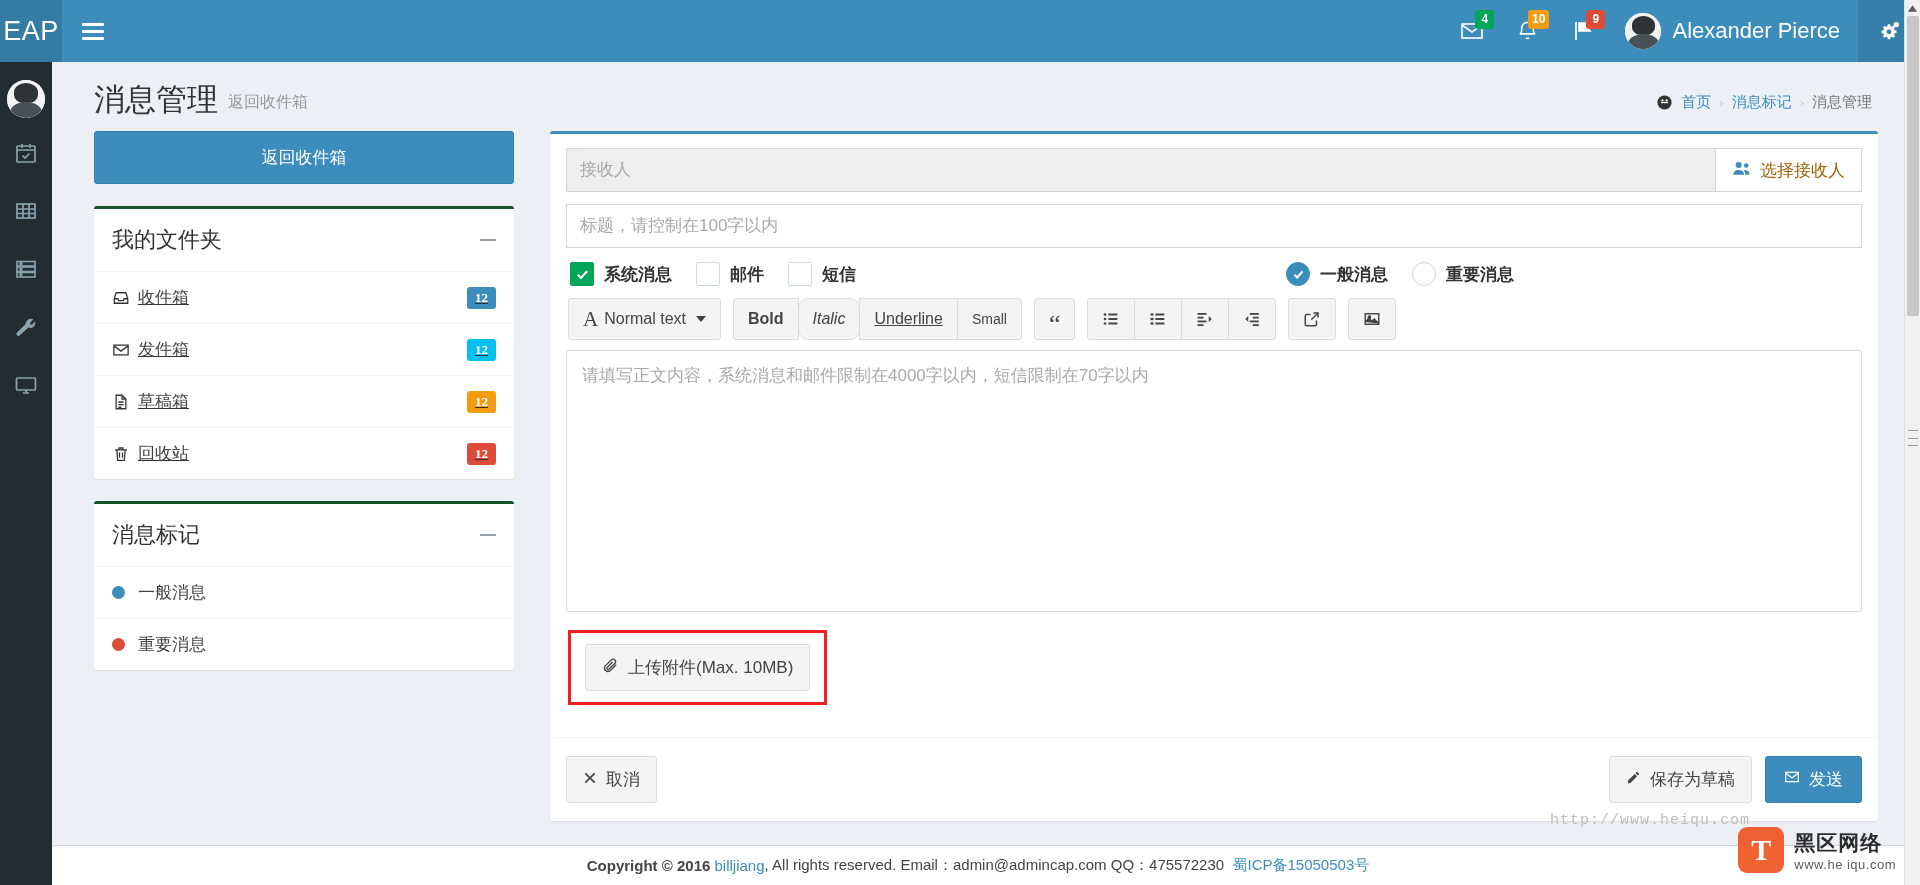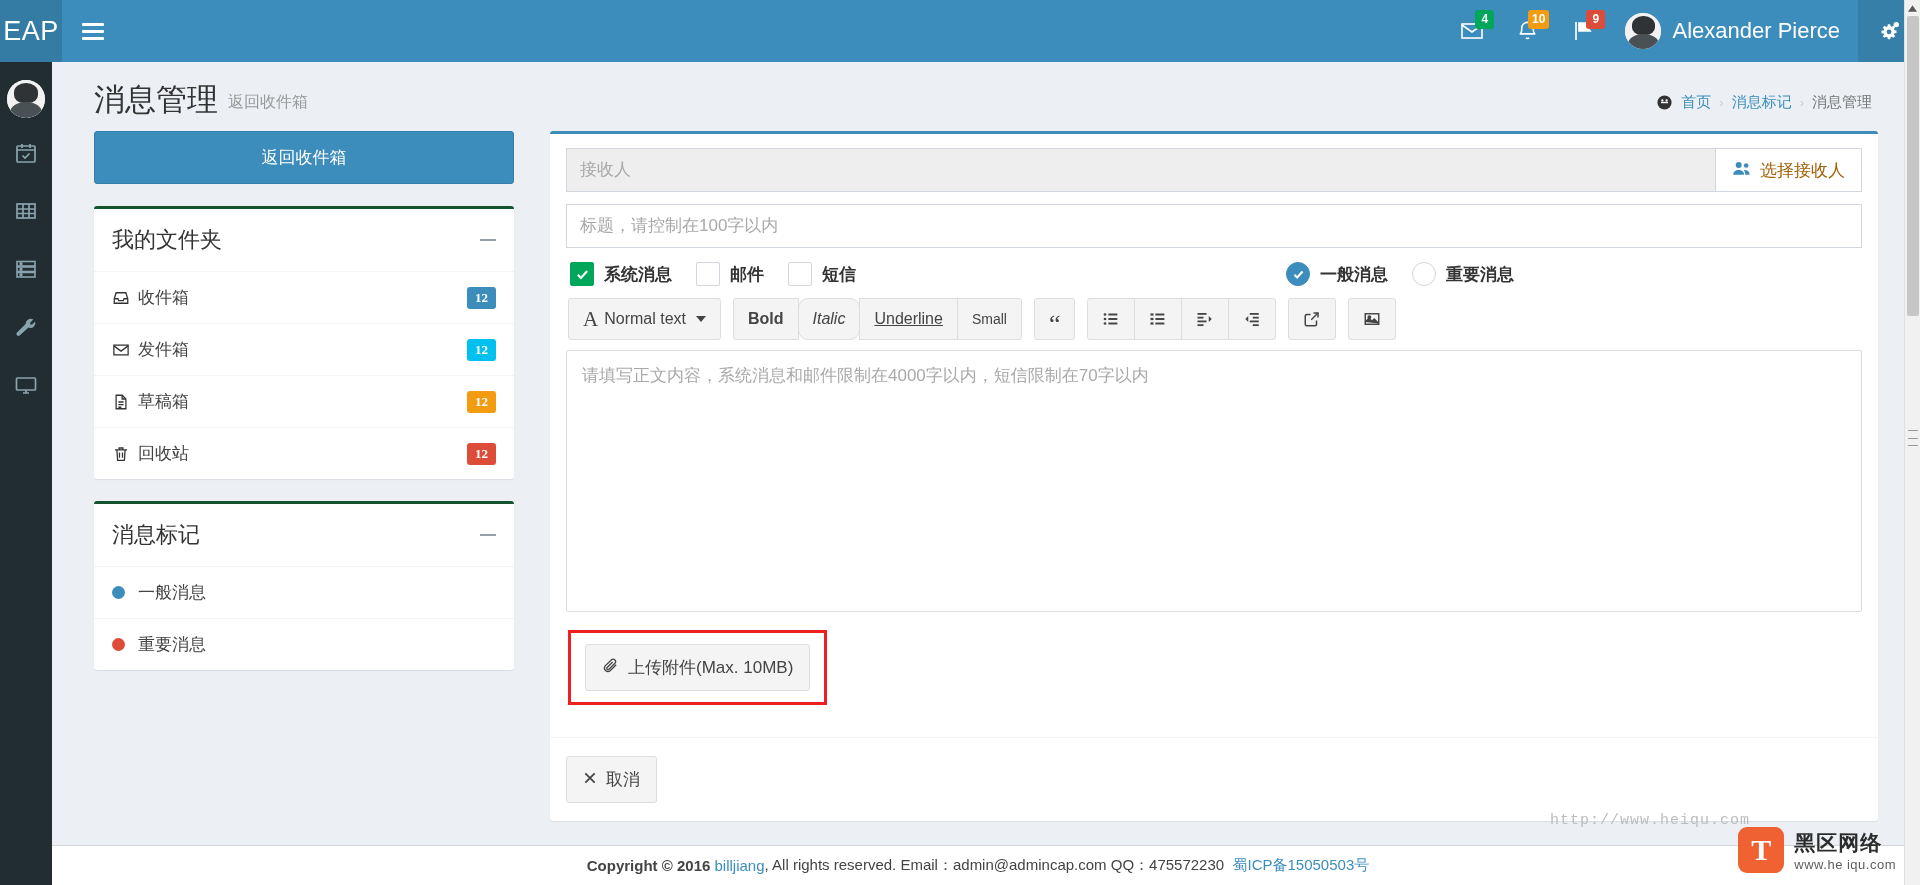--- a/index.html
+++ b/index.html
@@ -161,20 +161,21 @@
   }
   .box-title { font-size: 22px; font-weight: 400; color: #333; }
   .box-tools { margin-left: auto; display: flex; align-items: center; }
   .box-minus {
     width: 16px; height: 2px; background: #97a0a6; display: block; cursor: pointer;
   }
 
   .folder-list { list-style: none; margin: 0; padding: 0; }
   .folder-list li {
     border-top: 1px solid #f4f4f4;
+    text-decoration: underline;
   }
   .folder-list a {
     display: flex; align-items: center;
     padding: 14px 18px; color: #444; text-decoration: none;
     font-size: 17px; cursor: pointer;
   }
   .folder-list a .fi { width: 26px; display: flex; align-items: center; color: #333; }
   .folder-list a .lbl { flex: 1; }
   .badge {
     min-width: 28px; padding: 3px 8px; border-radius: 3px;
@@ -701,20 +702,39 @@
         <div class="compose-footer">
           <button class="btn-default">
             <span>
               <svg width="14" height="14" viewBox="0 0 24 24" fill="none" stroke="#444" stroke-width="3">
                   <path d="M4 4l16 16M20 4L4 20"></path>
                 </svg>
             </span>
             <span>取消</span>
           </button>
 
+          <div class="footer-right">
+            <button class="btn-default">
+              <span>
+                <svg width="15" height="15" viewBox="0 0 24 24" fill="#444">
+                    <path d="M3 17.3V21h3.7L17.6 10.1l-3.7-3.7zM20.7 7a1 1 0 0 0 0-1.4l-2.3-2.3a1 1 0 0 0-1.4 0l-1.8 1.8 3.7 3.7z"></path>
+                  </svg>
+              </span>
+              <span>保存为草稿</span>
+            </button>
+            <button class="btn-primary">
+              <span>
+                <svg width="16" height="16" viewBox="0 0 24 24" fill="none" stroke="#fff" stroke-width="1.9">
+                    <rect x="2.5" y="5" width="19" height="14"></rect>
+                    <path d="M2.5 6L12 13.5 21.5 6"></path>
+                  </svg>
+              </span>
+              <span>发送</span>
+            </button>
+          </div>
         </div>
       </div>
     </div>
   </div>
 </div>
 
 <div class="page-footer">
   <span class="strong">Copyright © 2016</span>&nbsp;
   <a>billjiang</a>
   <span>, All rights reserved. Email：admin@admincap.com QQ：475572230</span>&nbsp;&nbsp;

